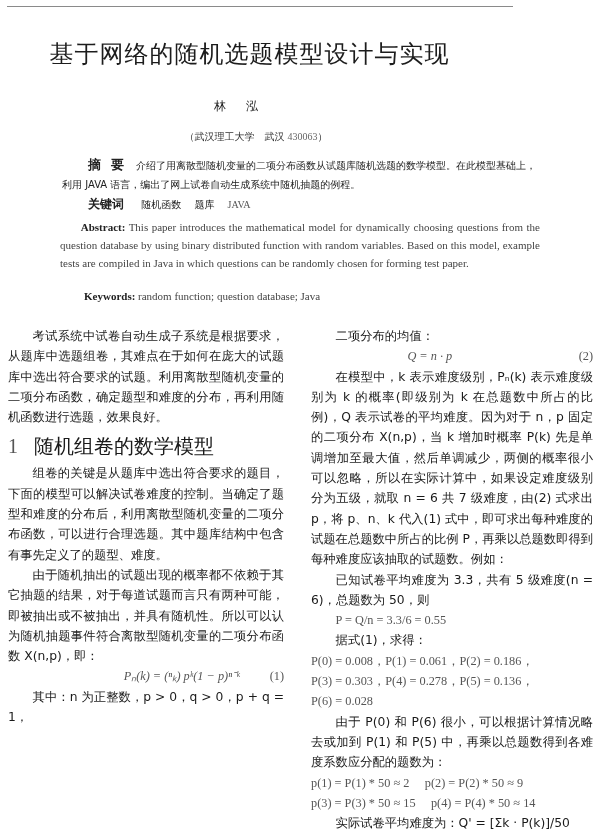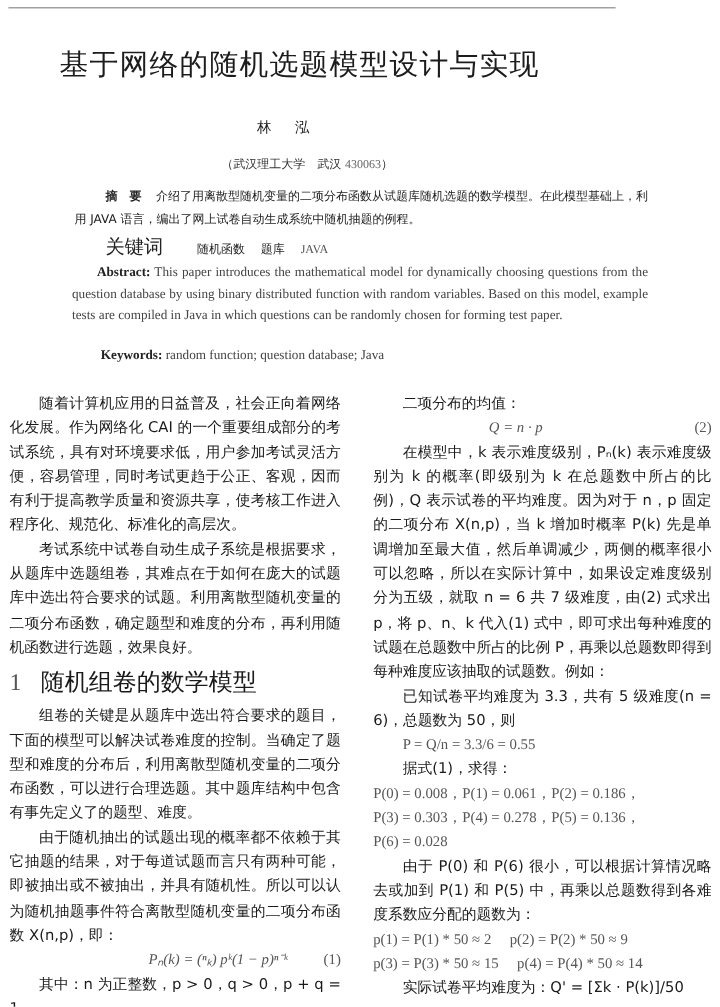--- a/index.html
+++ b/index.html
@@ -5,23 +5,23 @@
   html, body { margin:0; padding:0; background:#fff; }
   body { width:600px; height:839px; overflow:hidden; position:relative; color:#1a1a1a;
          font-family: "DejaVu Sans", sans-serif; }
   .topline { position:absolute; left:7px; top:6px; width:506px; height:1px; background:#8a8a8a; }
   .title { position:absolute; top:38px; left:0; width:499px; text-align:center;
            font-size:24px; letter-spacing:1px; color:#1c1c1c; }
   .author { position:absolute; top:98px; left:0; width:480px; text-align:center; font-size:12px; letter-spacing:8px; }
   .affil { position:absolute; top:130px; left:0; width:512px; text-align:center; font-size:10px; color:#333; }
   .affil .num { font-family:"Liberation Serif", serif; color:#666; }
   .abs-cn { position:absolute; top:155px; left:62px; width:478px; font-size:10px; line-height:19px; color:#222; }
-  .abs-cn .lbl { font-weight:bold; font-size:10px; letter-spacing:10px; margin-left:26px; margin-right:2px; }
+  .abs-cn .lbl { font-weight:bold; font-size:13px; letter-spacing:10px; margin-left:26px; margin-right:2px; }
   .kw-cn { position:absolute; top:196px; left:88px; font-size:10px; color:#222; }
-  .kw-cn .lbl { font-weight:normal; font-size:16px; margin-right:25px; }
+  .kw-cn .lbl { font-weight:bold; font-size:12px; margin-right:14px; }
   .kw-cn span.item { margin-right:10px; }
   .abs-en { position:absolute; top:218px; left:60px; width:480px; font-family:"Liberation Serif", serif;
             font-size:11px; line-height:18px; color:#444; text-align:justify; }
   .abs-en .lbl { font-weight:bold; color:#222; }
   .kw-en { position:absolute; top:290px; left:84px; font-family:"Liberation Serif", serif; font-size:11px; color:#444; }
   .kw-en .lbl { font-weight:bold; color:#222; }
   .col { position:absolute; top:326px; font-size:12.3px; line-height:20.3px; color:#1a1a1a; text-align:justify; }
   .col.left { left:8px; width:276px; }
   .col.right { left:311px; width:282px; }
   .p { text-indent:2em; margin:0; }
@@ -49,21 +49,20 @@
   <span class="item">随机函数</span>
   <span class="item">题库</span>
   <span class="item n">JAVA</span>
 </div>
 
 <div class="abs-en">&nbsp;&nbsp;&nbsp;&nbsp;&nbsp;&nbsp;<span class="lbl">Abstract:</span><span> This paper introduces the mathematical model for dynamically choosing questions from the question database by using binary distributed function with random variables. Based on this model, example tests are compiled in Java in which questions can be randomly chosen for forming test paper.</span></div>
 
 <div class="kw-en"><span class="lbl">Keywords:</span><span> random function; question database; Java</span></div>
 
 <div class="col left">
-  <p class="p">随着计算机应用的日益普及，社会正向着网络化发展。作为网络化 CAI 的一个重要组成部分的考试系统，具有对环境要求低，用户参加考试灵活方便，容易管理，同时考试更趋于公正、客观，因而有利于提高教学质量和资源共享，使考核工作进入程序化、规范化、标准化的高层次。</p>
   <p class="p">考试系统中试卷自动生成子系统是根据要求，从题库中选题组卷，其难点在于如何在庞大的试题库中选出符合要求的试题。利用离散型随机变量的二项分布函数，确定题型和难度的分布，再利用随机函数进行选题，效果良好。</p>
   <div class="h1"><span class="num">1</span><span>随机组卷的数学模型</span></div>
   <p class="p">组卷的关键是从题库中选出符合要求的题目，下面的模型可以解决试卷难度的控制。当确定了题型和难度的分布后，利用离散型随机变量的二项分布函数，可以进行合理选题。其中题库结构中包含有事先定义了的题型、难度。</p>
   <p class="p">由于随机抽出的试题出现的概率都不依赖于其它抽题的结果，对于每道试题而言只有两种可能，即被抽出或不被抽出，并具有随机性。所以可以认为随机抽题事件符合离散型随机变量的二项分布函数 X(n,p)，即：</p>
   <div class="eq">
       <span class="body">Pₙ(k) = (ⁿₖ) pᵏ(1 − p)ⁿ⁻ᵏ</span>
       <span>(1)</span>
     </div>
   <p class="p">其中：n 为正整数，p &gt; 0，q &gt; 0，p + q = 1，</p>
 

